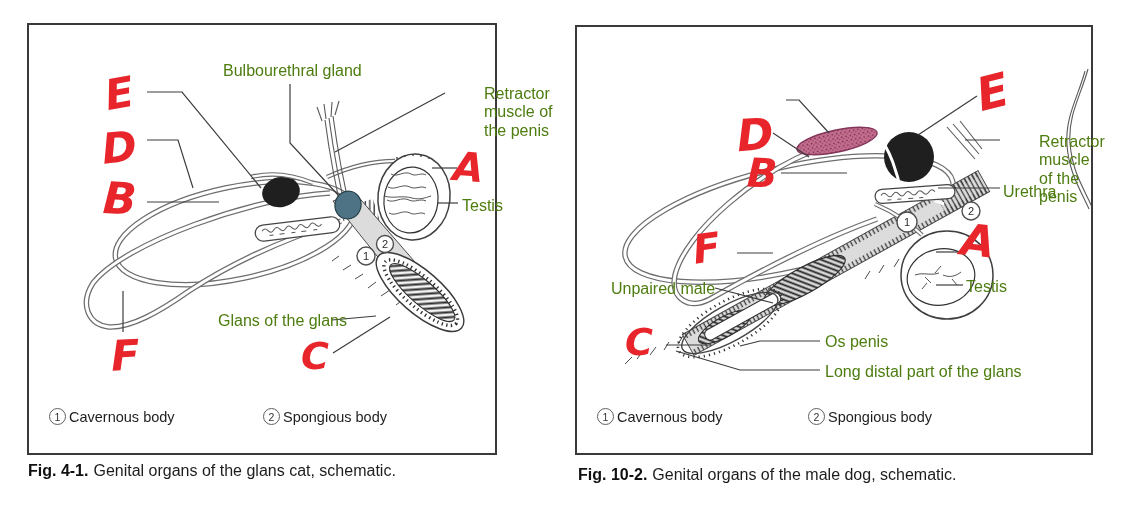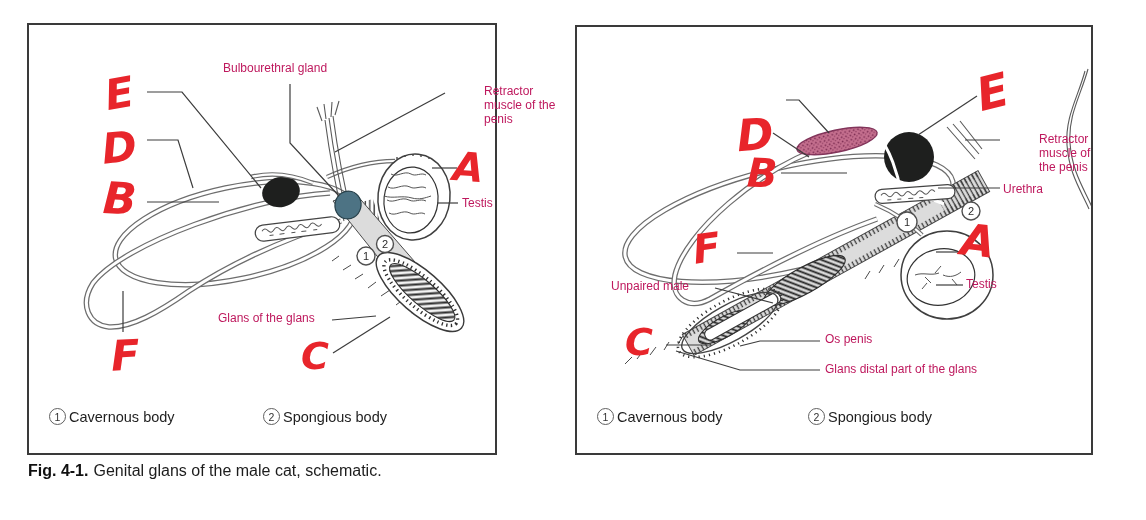--- a/index.html
+++ b/index.html
@@ -2,21 +2,21 @@
 <html><head>
 <meta charset="utf-8">
 <style>
   html,body{margin:0;padding:0;background:#fff;}
   .page{position:relative;width:1146px;height:520px;background:#ffffff;
         font-family:"Liberation Sans",sans-serif;overflow:hidden;}
   .panel{position:absolute;border:2px solid #3a3a3a;background:#fff;box-sizing:border-box;}
   .panel1{left:27px;top:23px;width:470px;height:432px;}
   .panel2{left:575px;top:25px;width:518px;height:430px;}
   .panel svg{position:absolute;left:0;top:0;}
-  .lbl{position:absolute;font-size:12px;color:#be185d;line-height:1.15;white-space:nowrap;}
+  .lbl{position:absolute;font-size:16px;color:#4d7c0f;line-height:1.15;white-space:nowrap;}
   .lbl.wrap{white-space:normal;margin-left:36px;}
   .ann{position:absolute;font-family:"DejaVu Sans",sans-serif;font-style:italic;font-weight:700;
        color:#e8252b;line-height:1;}
   .legend-item{position:absolute;display:flex;align-items:center;font-size:14.5px;color:#1e1e1e;}
   .circ{display:inline-flex;width:17px;height:17px;border:1.5px solid #5f5f5f;border-radius:50%;
         align-items:center;justify-content:center;font-size:10.5px;color:#333;box-sizing:border-box;
         flex:none;}
   .legend-item .t{margin-left:3px;}
   .caption{position:absolute;font-size:16px;color:#101010;}
   .caption .rest{margin-left:5px;color:#1c1c1c;}
@@ -151,21 +151,21 @@
       <span class="circ">1</span>
       <span class="t">Cavernous body</span>
     </div>
     <div class="legend-item" style="left:234px;top:383px">
       <span class="circ">2</span>
       <span class="t">Spongious body</span>
     </div>
   </section>
 
   <div class="caption" style="left:28px;top:462px">
-    <b>Fig. 4-1.</b><span class="rest">Genital glans of the male cat, schematic.</span>
+    <b>Fig. 4-1.</b><span class="rest">Genital organs of the glans cat, schematic.</span>
   </div>
 
   <section class="panel panel2">
     <svg width="514" height="426" viewBox="0 0 514 426">
       <defs>
         <pattern id="tickB" width="4.2" height="8" patternUnits="userSpaceOnUse">
           <line x1="2" y1="0" x2="2" y2="8" stroke="#3c3c3c" stroke-width="1.3"></line>
         </pattern>
         <pattern id="crossB" width="4.6" height="4.6" patternUnits="userSpaceOnUse" patternTransform="rotate(-40)">
           <rect width="4.6" height="4.6" fill="#d9d9d9"></rect>
@@ -256,34 +256,37 @@
         <path class="leader" d="M243,343 H163 L99,324"></path>
         <path class="leader" d="M359,258 H386"></path>
         <path class="leader" d="M359,225 H383"></path>
       </g>
     </svg>
 
     <div class="lbl wrap" style="left:426px;top:106px;width:64px">Retractor muscle of the penis</div>
     <div class="lbl" style="left:426px;top:156px">Urethra</div>
     <div class="lbl" style="left:34px;top:253px">Unpaired male</div>
     <div class="lbl" style="left:248px;top:306px">Os penis</div>
-    <div class="lbl" style="left:248px;top:336px">Glans distal part of the glans</div>
+    <div class="lbl" style="left:248px;top:336px">Long distal part of the glans</div>
     <div class="lbl" style="left:389px;top:251px">Testis</div>
 
     <div class="ann" style="left:400px;top:42px;font-size:46px;transform:rotate(-14deg)">E</div>
     <div class="ann" style="left:160px;top:86px;font-size:44px;transform:rotate(-4deg)">D</div>
     <div class="ann" style="left:170px;top:126px;font-size:40px;transform:rotate(2deg)">B</div>
     <div class="ann" style="left:116px;top:201px;font-size:40px;transform:rotate(-8deg)">F</div>
     <div class="ann" style="left:384px;top:192px;font-size:44px;transform:rotate(6deg)">A</div>
     <div class="ann" style="left:48px;top:296px;font-size:38px">C</div>
 
     <div class="legend-item" style="left:20px;top:381px">
       <span class="circ">1</span>
       <span class="t">Cavernous body</span>
     </div>
     <div class="legend-item" style="left:231px;top:381px">
       <span class="circ">2</span>
       <span class="t">Spongious body</span>
     </div>
   </section>
 
+  <div class="caption" style="left:578px;top:466px">
+    <b>Fig. 10-2.</b><span class="rest">Genital organs of the male dog, schematic.</span>
+  </div>
 
 </div>
 
 </body></html>

